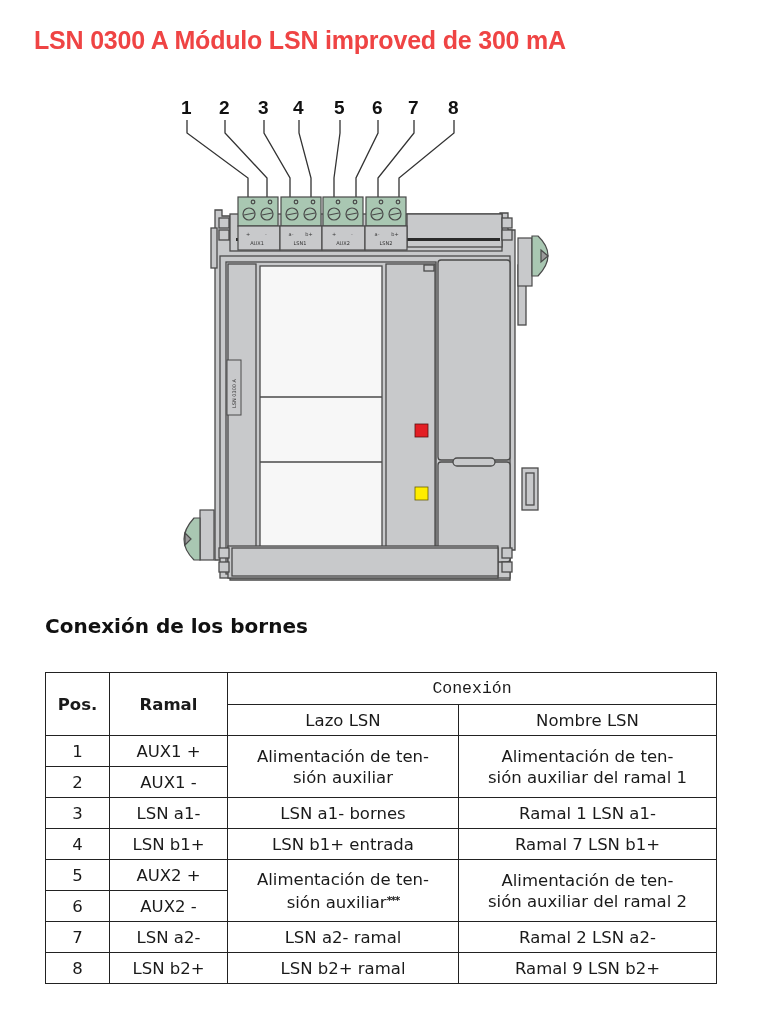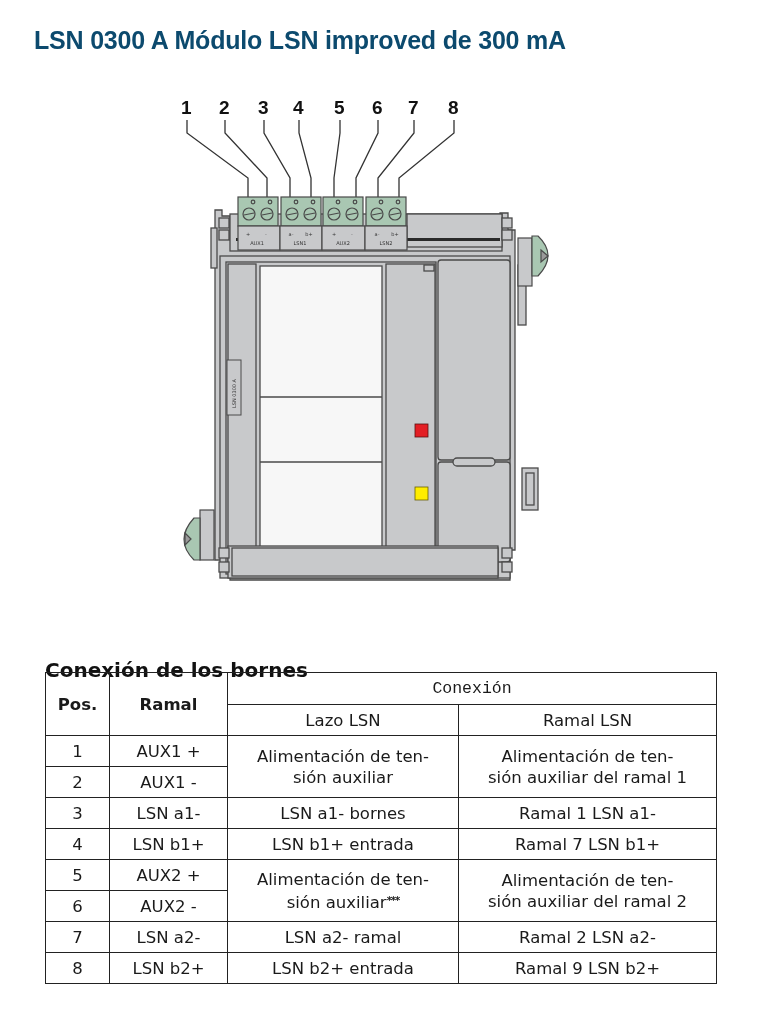--- a/index.html
+++ b/index.html
@@ -1,19 +1,19 @@
 <!DOCTYPE html>
 <html><head>
 <meta charset="utf-8">
 <style>
   html, body { margin:0; padding:0; background:#ffffff; }
   body { width:768px; height:1024px; position:relative; overflow:hidden; font-family:"DejaVu Sans", sans-serif; color:#111; }
-  .title { position:absolute; left:34px; top:26px; font-family:"Liberation Sans", sans-serif; font-weight:bold; font-size:25px; letter-spacing:-0.2px; color:#0c4a6e; }
+  .title { position:absolute; left:34px; top:26px; font-family:"Liberation Sans", sans-serif; font-weight:bold; font-size:25px; letter-spacing:-0.2px; color:#ef4444; }
   .diagram { position:absolute; left:170px; top:90px; width:400px; height:500px; }
-  .subtitle { position:absolute; left:45px; top:614px; font-family:"DejaVu Sans", sans-serif; font-weight:bold; font-size:20px; color:#111;margin-top:44px; }
+  .subtitle { position:absolute; left:45px; top:614px; font-family:"DejaVu Sans", sans-serif; font-weight:bold; font-size:20px; color:#111; }
   table.bornes { position:absolute; left:45px; top:652px; width:671px; border-collapse:collapse; font-family:"DejaVu Sans", sans-serif; font-size:16.5px; color:#1a1a1a; table-layout:fixed;margin-top:20px; }
   table.bornes td, table.bornes th { border:1.6px solid #222; text-align:center; vertical-align:middle; padding:0; font-weight:normal; line-height:21px; }
   table.bornes th { font-weight:bold; font-size:16.5px; }
   table.bornes th.conexion { font-weight:normal;font-family:Liberation Mono, monospace; }
   table.bornes th.sub { font-weight:normal; }
   .r { height:31px; }
   .hr1 { height:32px; }
   .hr2 { height:31px; }
   .aster { font-size:10px; font-weight:bold; vertical-align:4px; letter-spacing:-1px; }
 </style>
@@ -175,21 +175,21 @@
       <col style="width:258px">
   </colgroup>
   <tbody>
       <tr class="hr1">
     <th rowspan="2">Pos.</th>
     <th rowspan="2">Ramal</th>
     <th colspan="2" class="conexion">Conexión</th>
   </tr>
   <tr class="hr2">
     <th class="sub">Lazo LSN</th>
-    <th class="sub">Ramal LSN</th>
+    <th class="sub">Nombre LSN</th>
   </tr>
 
   <tr class="r">
     <td>1</td>
     <td>AUX1 +</td>
     <td rowspan="2">
       <span>Alimentación de ten-</span><br>
       <span>sión auxiliar</span>
     </td>
     <td rowspan="2">
@@ -231,17 +231,17 @@
   </tr>
   <tr class="r">
     <td>7</td>
     <td>LSN a2-</td>
     <td>LSN a2- ramal</td>
     <td>Ramal 2 LSN a2-</td>
   </tr>
   <tr class="r">
     <td>8</td>
     <td>LSN b2+</td>
-    <td>LSN b2+ entrada</td>
+    <td>LSN b2+ ramal</td>
     <td>Ramal 9 LSN b2+</td>
   </tr>
 </tbody>
   </table>
 
 </body></html>

